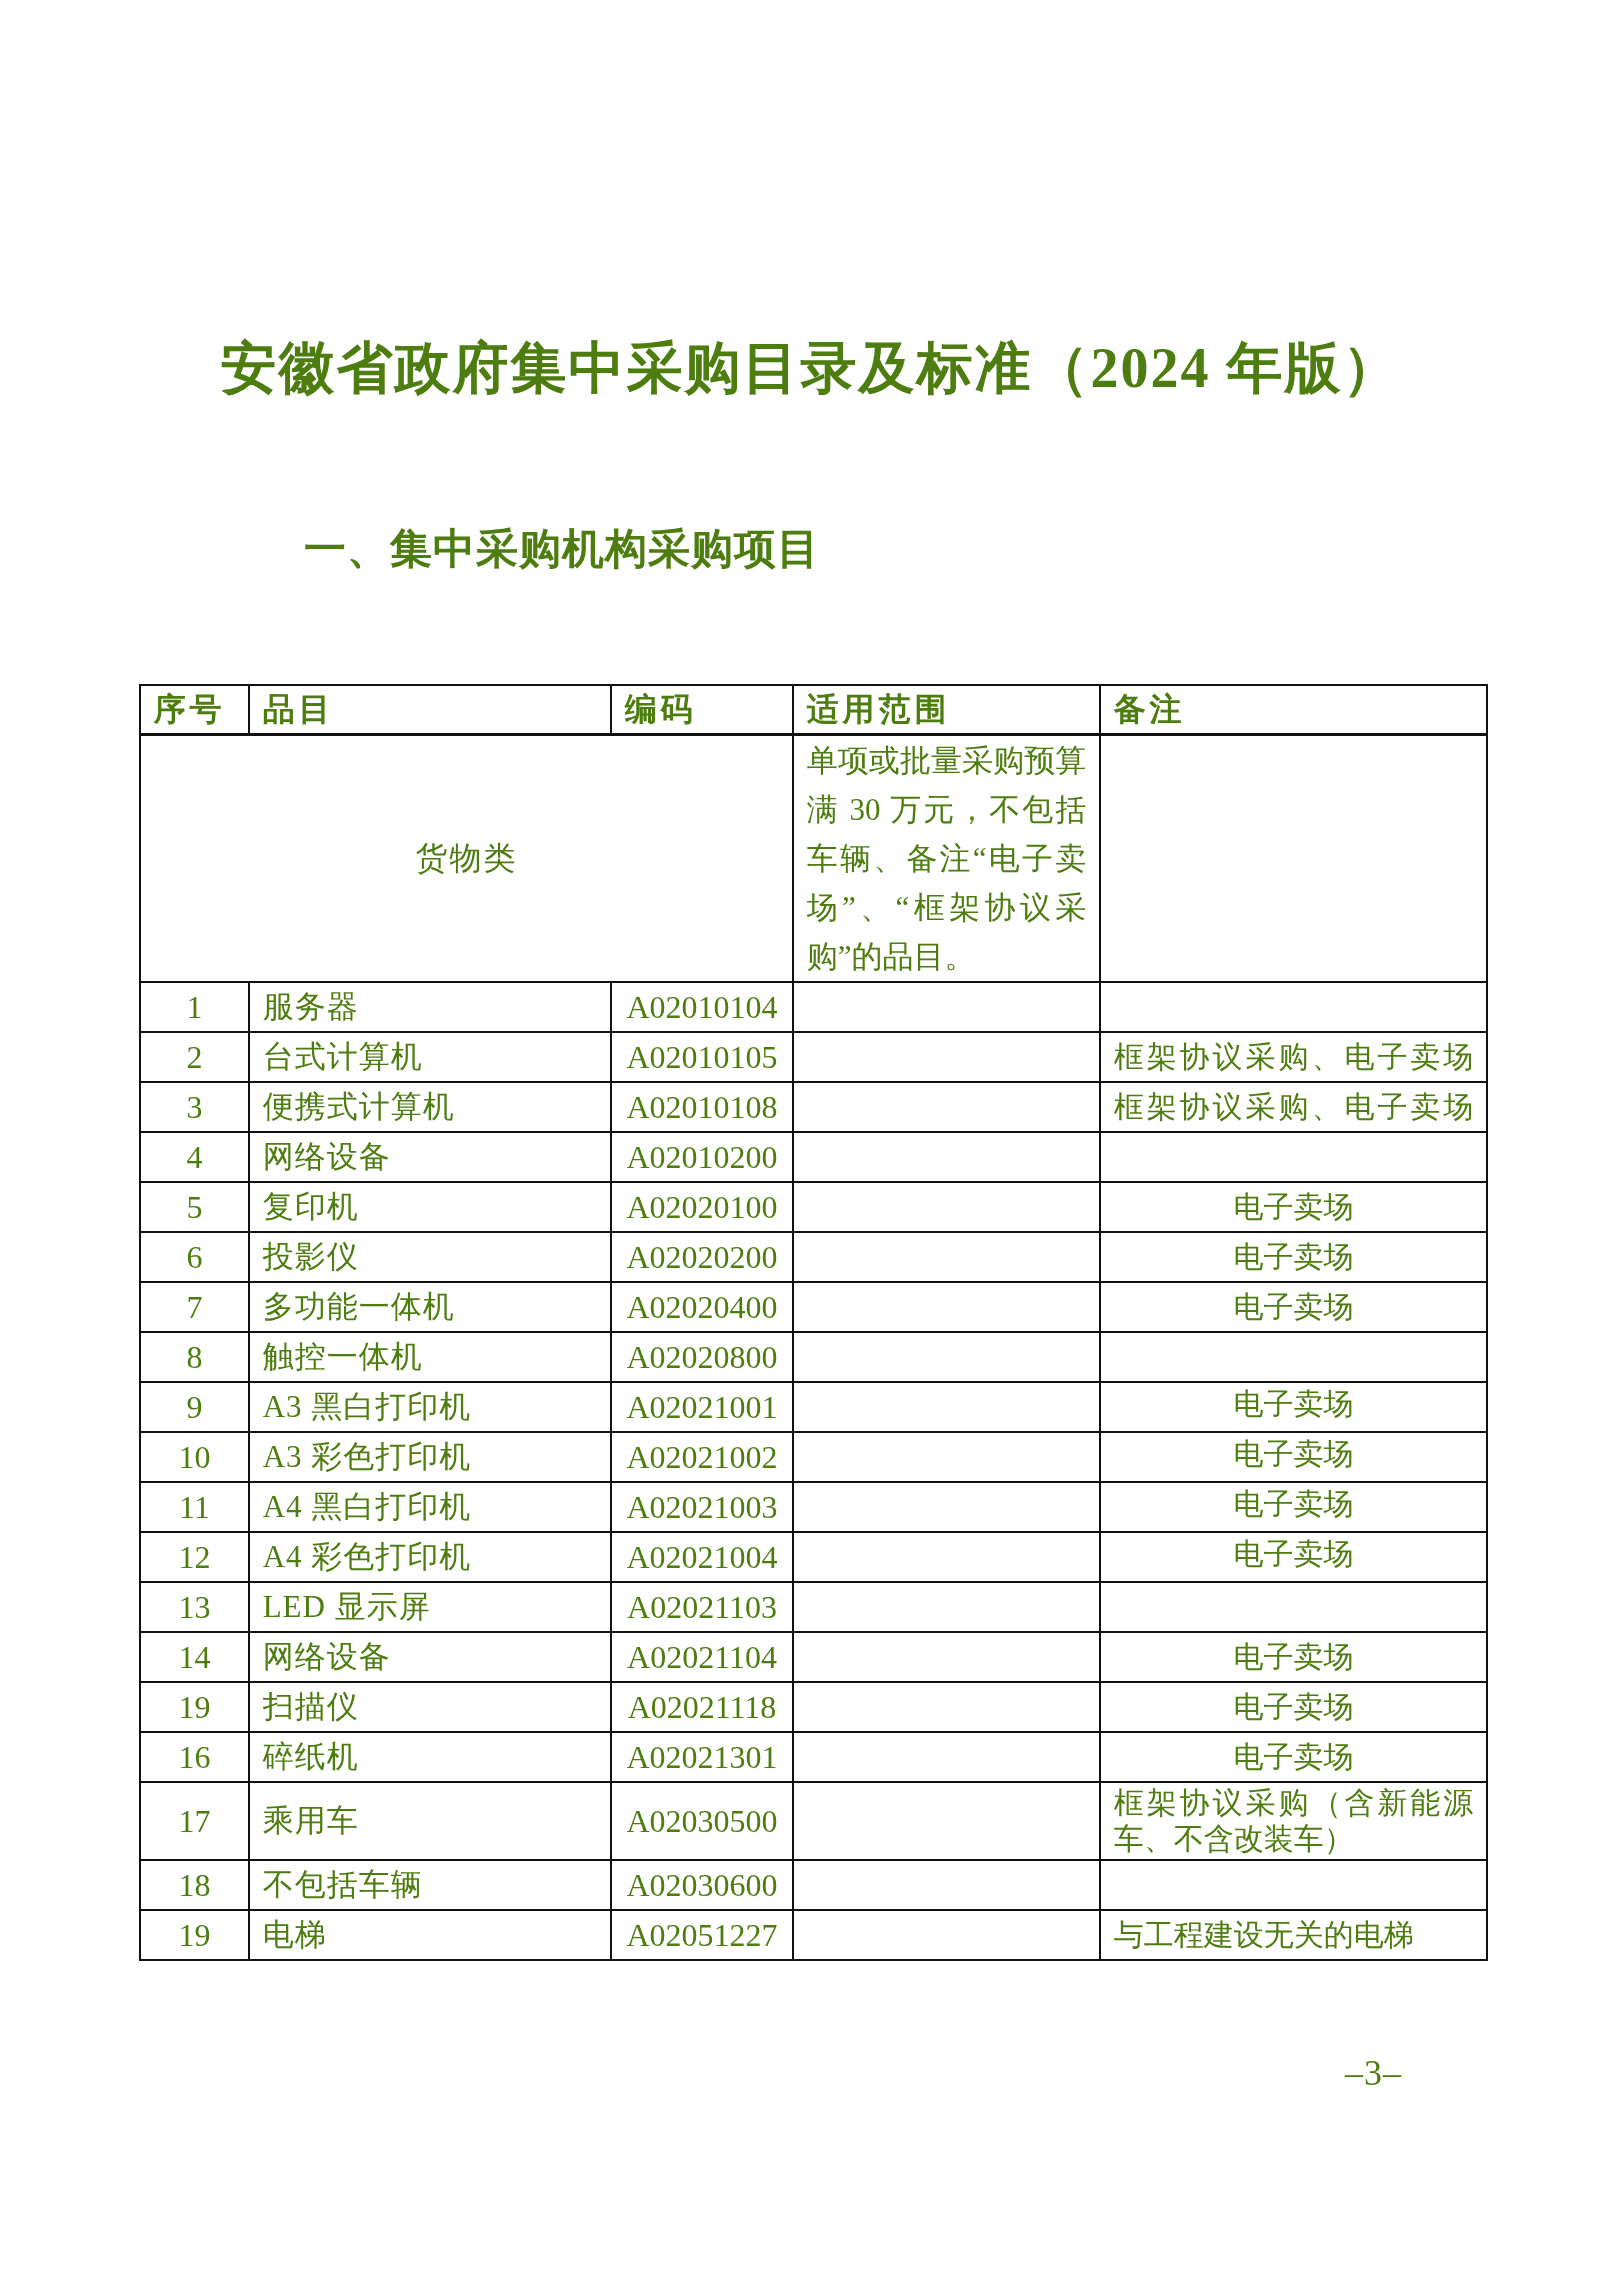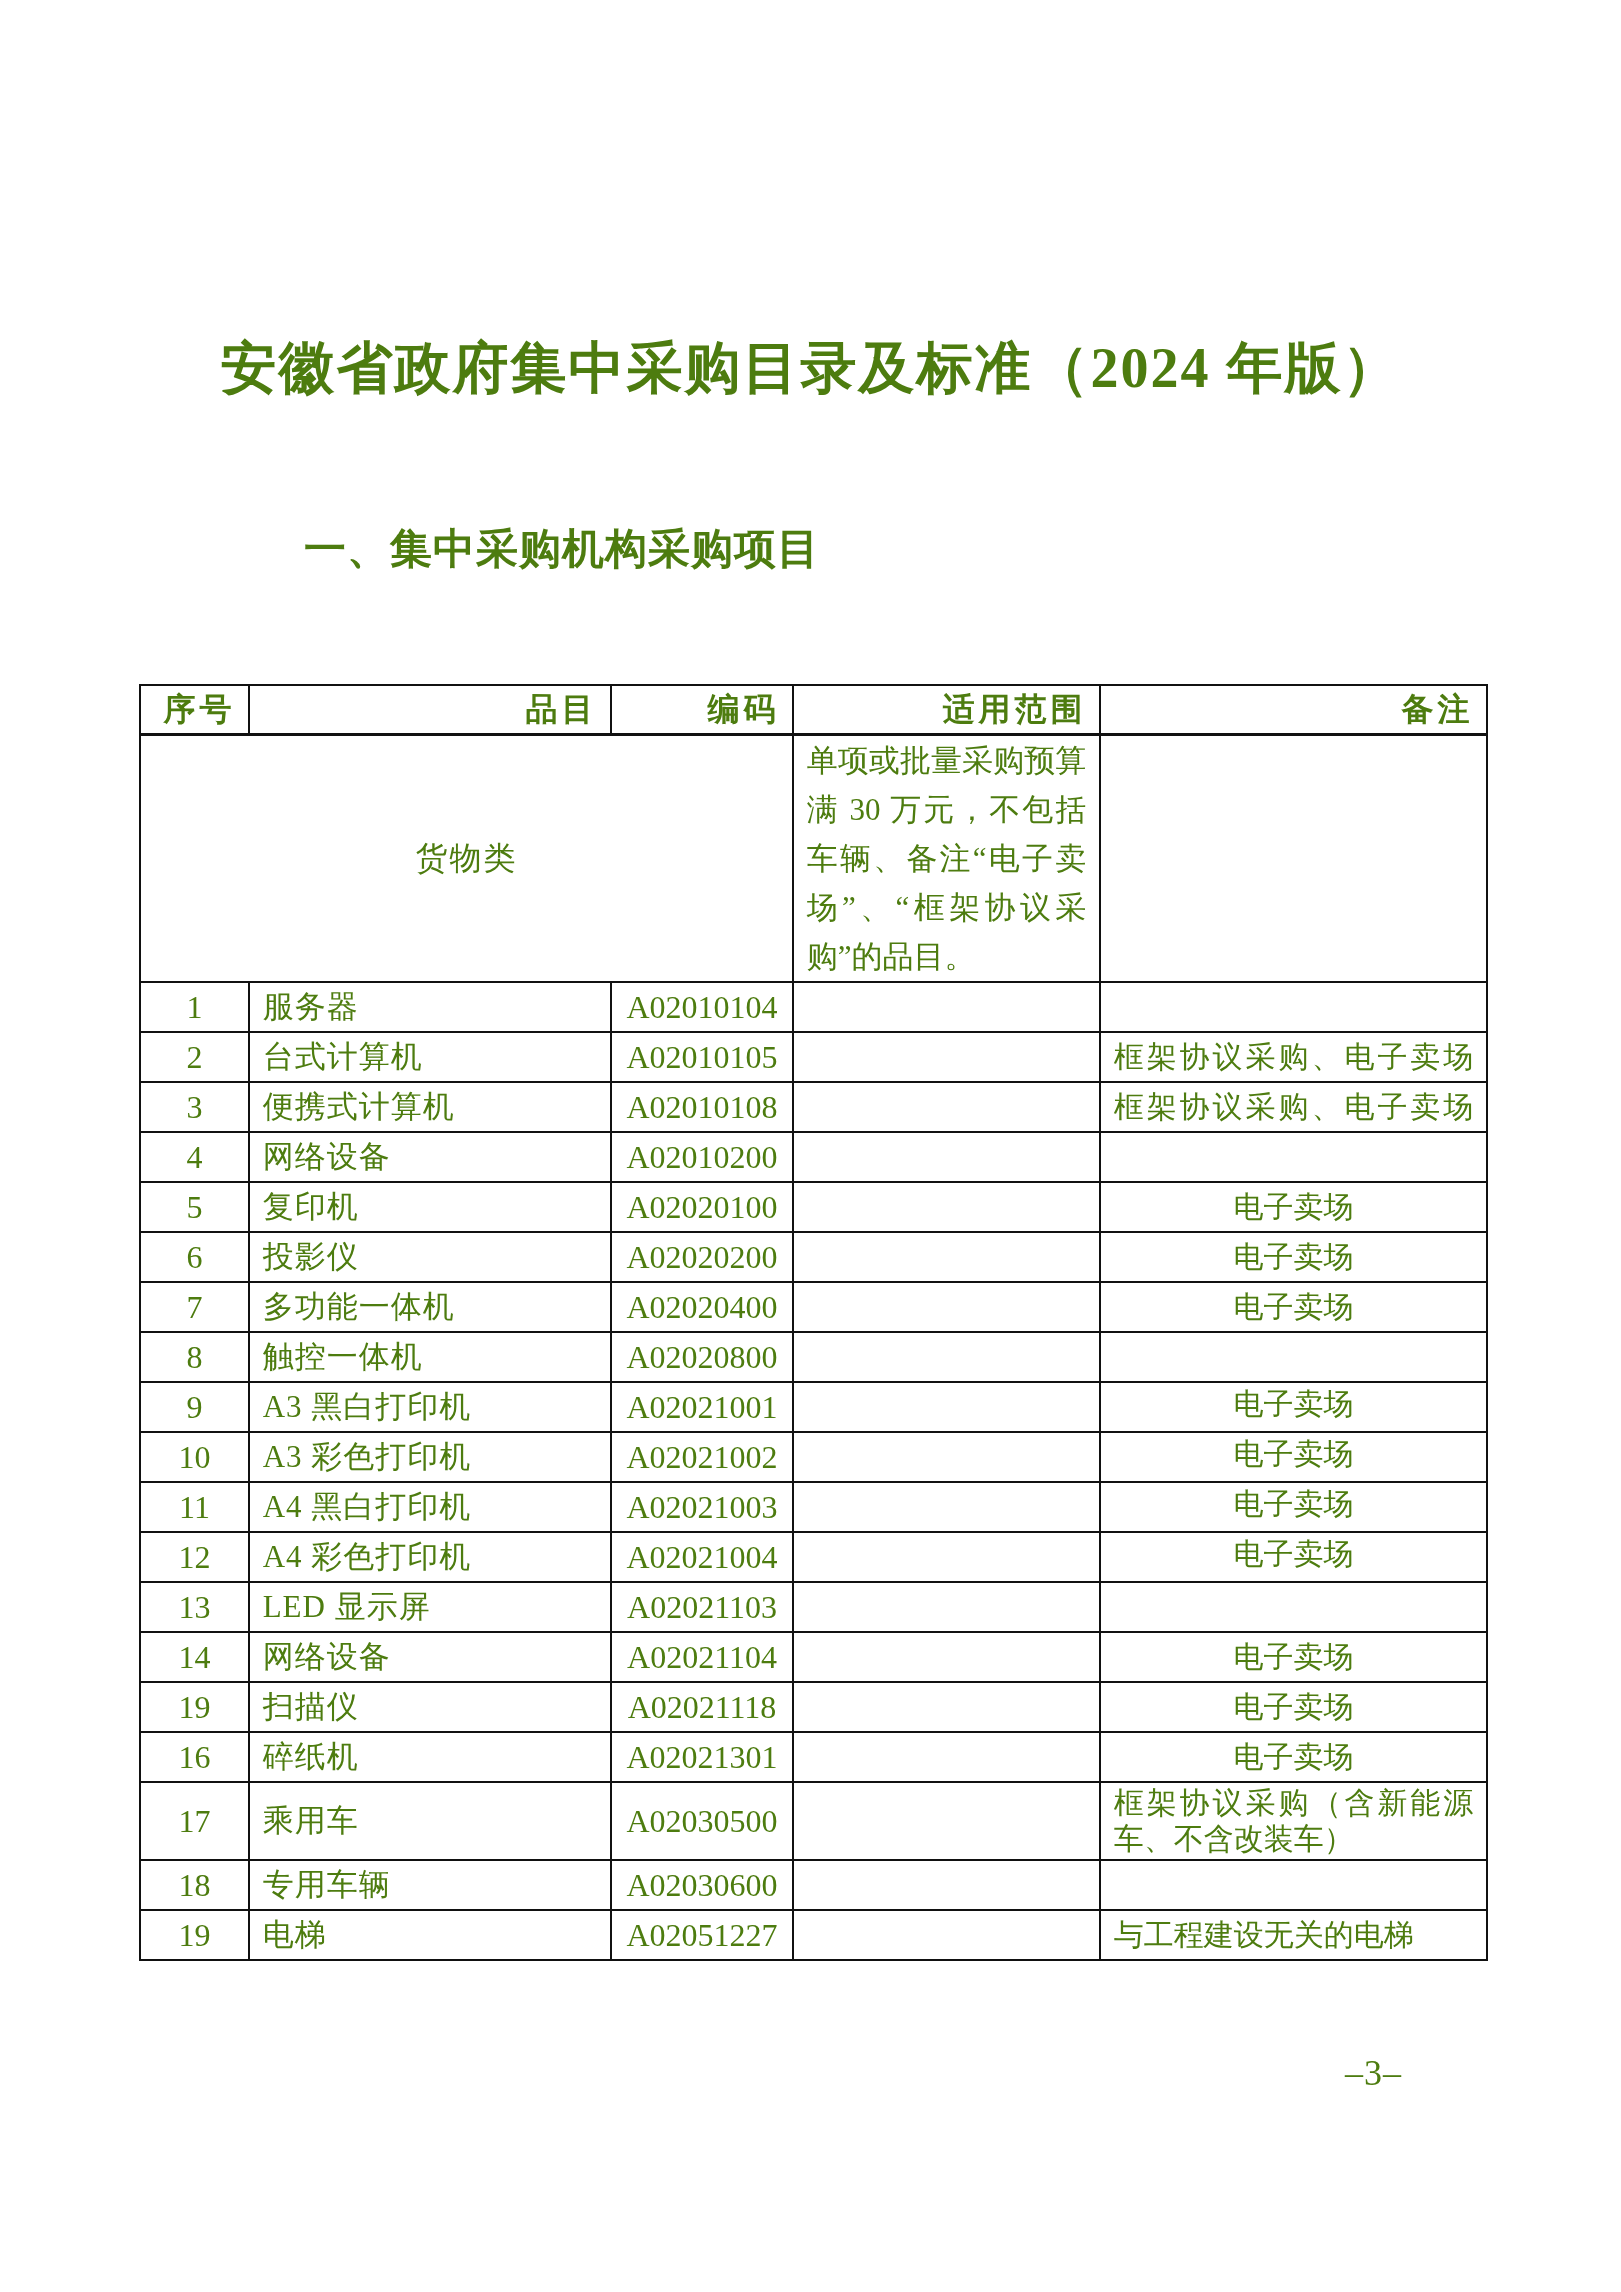--- a/index.html
+++ b/index.html
@@ -61,21 +61,21 @@
   table.catalog th, table.catalog td {
     border: 2px solid #111;
     padding: 0 12.7px;
     vertical-align: middle;
     overflow: hidden;
   }
   table.catalog thead th {
     height: 47px;
     font-size: 32px;
     font-weight: 700;
-    text-align: right;
+    text-align: left;
     border-bottom: 3.9px solid #111;
     letter-spacing: 3.9px;
   }
   tr.category-row { height: 243px; }
   tr.data-row { height: 50px; }
   tr.data-row.tall { height: 69px; }
   td.cat-label-cell {
     text-align: center;
     padding-left: 245px;
     font-size: 32px;
@@ -280,21 +280,21 @@
         </tr>
         <tr class="data-row tall">
           <td class="seq-cell">17</td>
           <td class="item-cell">乘用车</td>
           <td class="code-cell">A02030500</td>
           <td class="scope-cell"></td>
           <td class="remark-cell align-justify-left">框架协议采购（含新能源车、不含改装车）</td>
         </tr>
         <tr class="data-row">
           <td class="seq-cell">18</td>
-          <td class="item-cell">专用车辆</td>
+          <td class="item-cell">不包括车辆</td>
           <td class="code-cell">A02030600</td>
           <td class="scope-cell"></td>
           <td class="remark-cell"></td>
         </tr>
         <tr class="data-row">
           <td class="seq-cell">19</td>
           <td class="item-cell">电梯</td>
           <td class="code-cell">A02051227</td>
           <td class="scope-cell"></td>
           <td class="remark-cell align-left">与工程建设无关的电梯</td>

